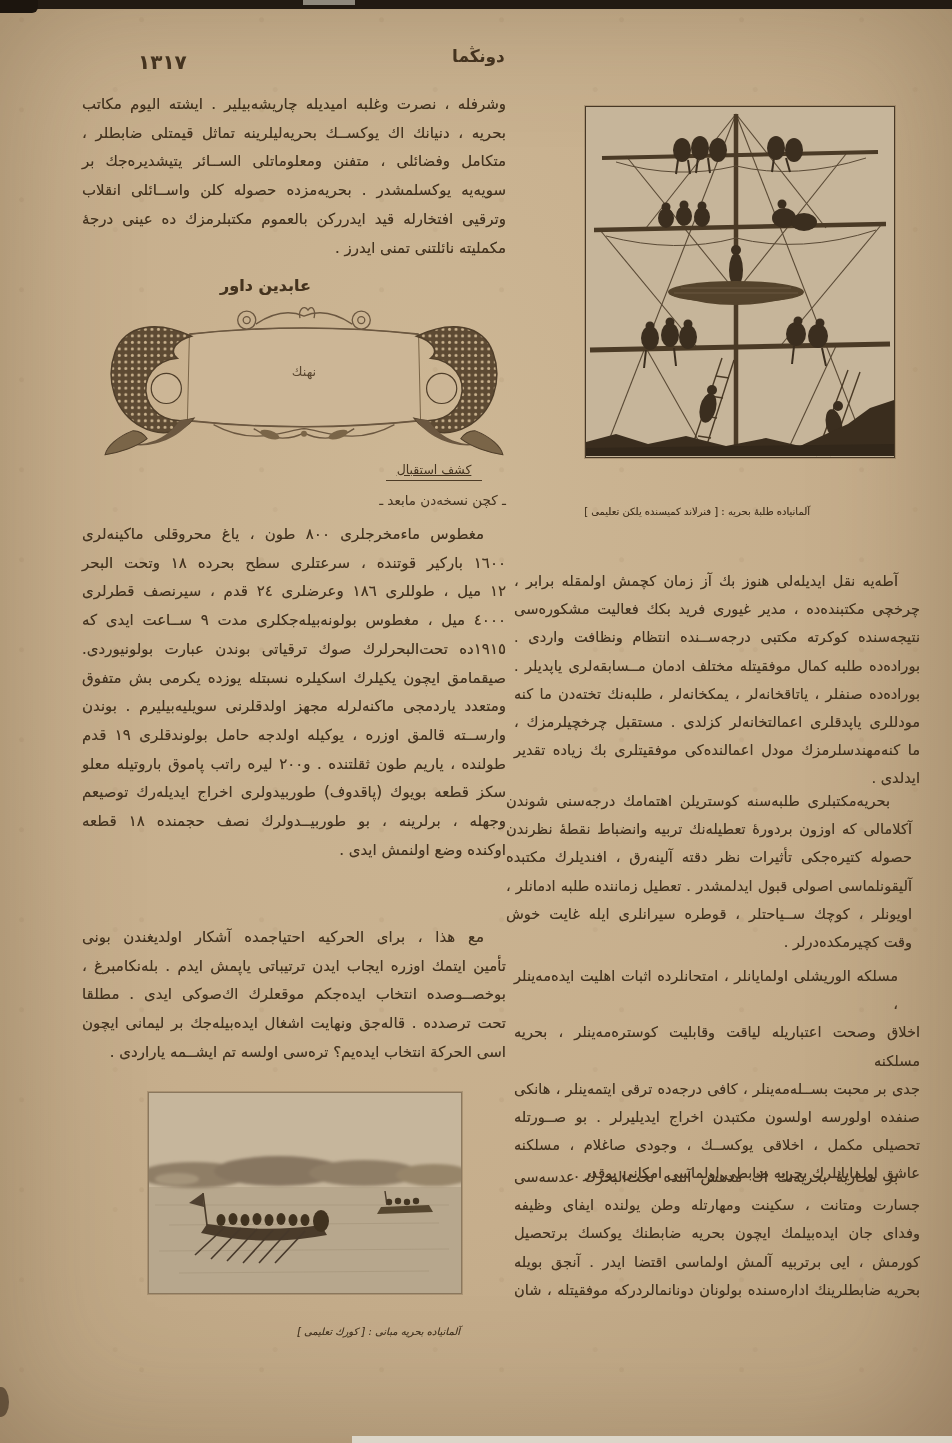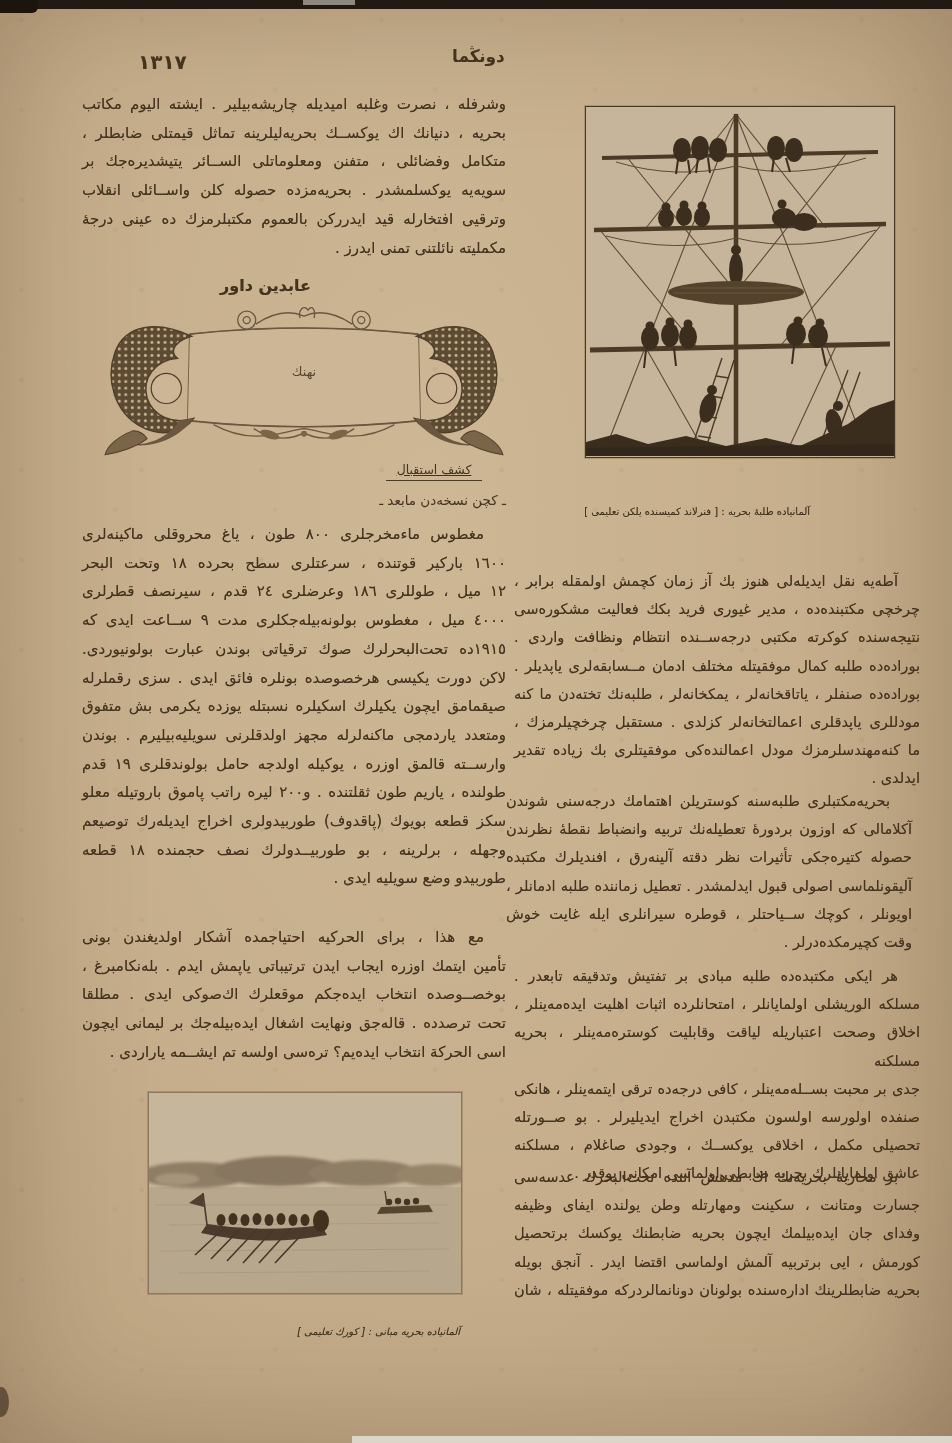--- a/index.html
+++ b/index.html
@@ -121,28 +121,27 @@
 
   <div class="section-heading">كشف استقبال</div>
   <div class="continuation-note">ـ كچن نسخه‌دن مابعد ـ</div>
 
   <div class="tblock endp indent" style="top:520px; left:82px; width:424px;">
       <div class="tline">مغطوس ماءمخرجلرى ٨٠٠ طون ، ياغ محروقلى ماكينه‌لرى</div>
       <div class="tline">١٦٠٠ باركير قوتنده ، سرعتلرى سطح بحرده ١٨ وتحت البحر</div>
       <div class="tline">١٢ ميل ، طوللرى ١٨٦ وعرضلرى ٢٤ قدم ، سيرنصف قطرلرى</div>
       <div class="tline">٤٠٠٠ ميل ، مغطوس بولونه‌بيله‌جكلرى مدت ٩ ســاعت ايدى كه</div>
       <div class="tline">١٩١٥ده تحت‌البحرلرك صوك ترقياتى بوندن عبارت بولونيوردى.</div>
-      <div class="tline">لاكن دورت يكيسى هرخصوصده بونلره فائق ايدى . سزى رقملرله</div>
       <div class="tline">صيقمامق ايچون يكيلرك اسكيلره نسبتله يوزده يكرمى بش متفوق</div>
       <div class="tline">ومتعدد ياردمجى ماكنه‌لرله مجهز اولدقلرنى سويليه‌بيليرم . بوندن</div>
       <div class="tline">وارســته قالمق اوزره ، يوكيله اولدجه حامل بولوندقلرى ١٩ قدم</div>
       <div class="tline">طولنده ، ياريم طون ثقلتنده . و٢٠٠ ليره راتب پاموق باروتيله معلو</div>
       <div class="tline">سكز قطعه بويوك (پاقدوف) طوربيدولرى اخراج ايديله‌رك توصيعم</div>
       <div class="tline">وجهله ، برلرينه ، بو طوربيــدولرك نصف حجمنده ١٨ قطعه</div>
-      <div class="tline">طوربيدو وضع سويليه ايدى .</div>
+      <div class="tline">اوكنده وضع اولنمش ايدى .</div>
     </div>
 
   <div class="tblock endp indent" style="top:923px; left:82px; width:424px;">
       <div class="tline">مع هذا ، براى الحركيه احتياجمده آشكار اولديغندن بونى</div>
       <div class="tline">تأمين ايتمك اوزره ايجاب ايدن ترتيباتى ياپمش ايدم . بله‌نكامبرغ ،</div>
       <div class="tline">بوخصــوصده انتخاب ايده‌جكم موقعلرك اك‌صوكى ايدى . مطلقا</div>
       <div class="tline">تحت ترصدده . قاله‌جق ونهايت اشغال ايده‌بيله‌جك بر ليمانى ايچون</div>
       <div class="tline">اسى الحركة انتخاب ايده‌يم؟ ترەسى اولسه تم ايشــمه ياراردى .</div>
     </div>
 
@@ -320,21 +319,20 @@
   <div class="tblock rcol endp indent" style="top:787px; left:506px; width:406px;">
       <div class="tline">بحريه‌مكتبلرى طلبه‌سنه كوستريلن اهتمامك درجه‌سنى شوندن</div>
       <div class="tline">آكلامالى كه اوزون بردورهٔ تعطيله‌نك تربيه وانضباط نقطهٔ نظرندن</div>
       <div class="tline">حصوله كتيره‌جكى تأثيرات نظر دقته آلينه‌رق ، افنديلرك مكتبده</div>
       <div class="tline">آليقونلماسى اصولى قبول ايدلمشدر . تعطيل زماننده طلبه ادمانلر ،</div>
       <div class="tline">اويونلر ، كوچك ســياحتلر ، قوطره سيرانلرى ايله غايت خوش</div>
       <div class="tline">وقت كچيرمكده‌درلر .</div>
     </div>
 
   <div class="tblock rcol endp indent" style="top:962px; left:514px; width:406px;">
-      <div class="tline">هر ايكى مكتبده‌ده طلبه مبادى بر تفتيش وتدقيقه تابعدر .</div>
       <div class="tline">مسلكه الوريشلى اولمايانلر ، امتحانلرده اثبات اهليت ايده‌مه‌ينلر ،</div>
       <div class="tline">اخلاق وصحت اعتباريله لياقت وقابليت كوستره‌مه‌ينلر ، بحريه مسلكنه</div>
       <div class="tline">جدى بر محبت بســله‌مه‌ينلر ، كافى درجه‌ده ترقى ايتمه‌ينلر ، هانكى</div>
       <div class="tline">صنفده اولورسه اولسون مكتبدن اخراج ايديليرلر . بو صــورتله</div>
       <div class="tline">تحصيلى مكمل ، اخلاقى يوكســك ، وجودى صاغلام ، مسلكنه</div>
       <div class="tline">عاشق اولمايانلرك بحريه ضابطى اولماسى امكانى يوقدر .</div>
     </div>
 
   <div class="tblock rcol indent" style="top:1163px; left:514px; width:406px;">
       <div class="tline">بر محاربهٔ بحريه‌نك اك مدهش آننده تحت‌البحرك عدسه‌سى</div>

